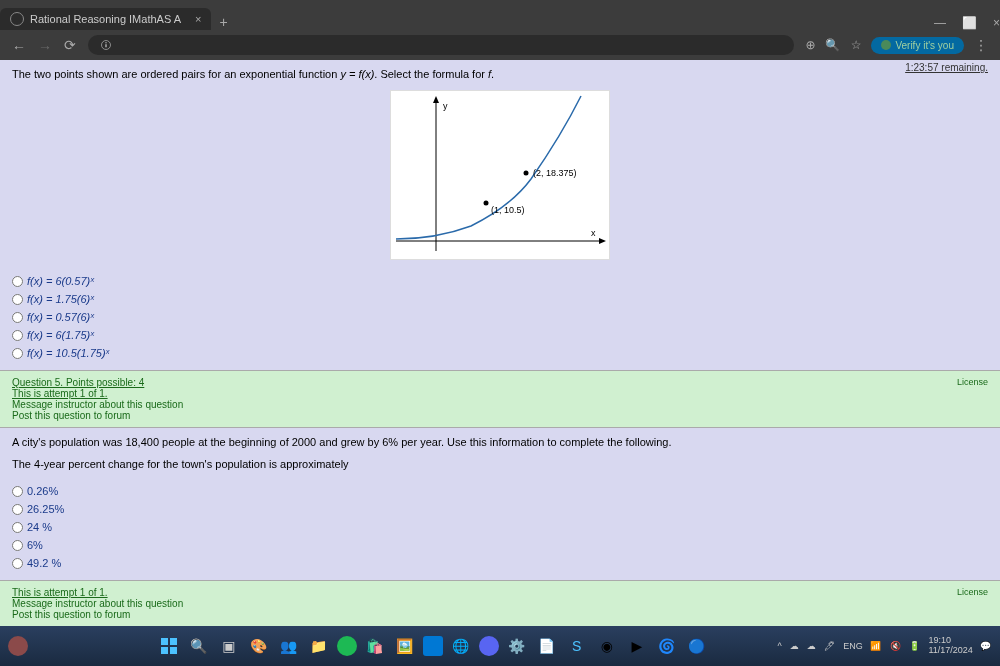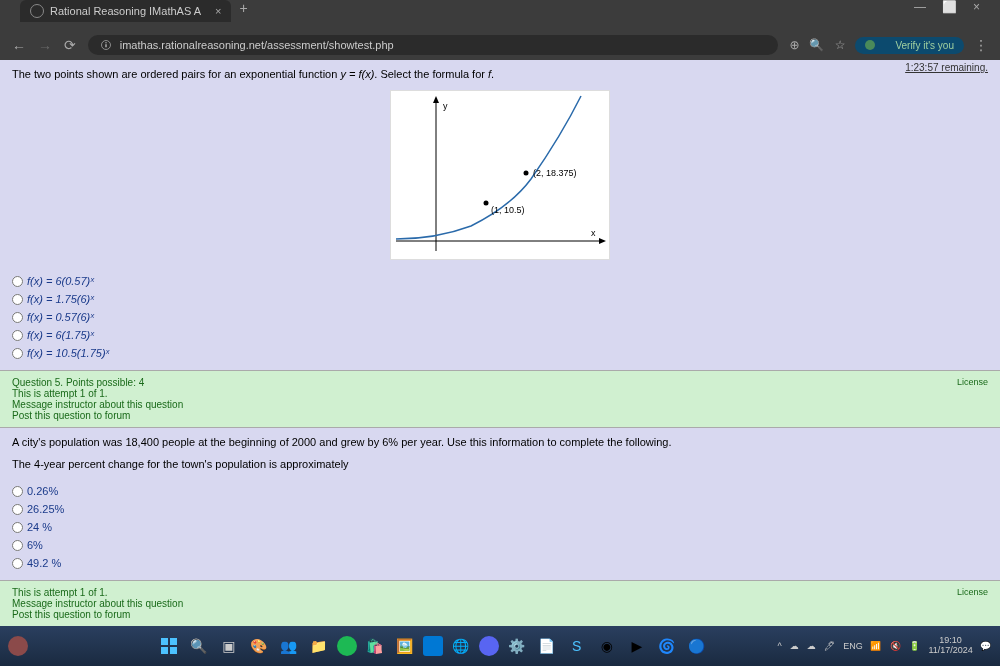--- a/index.html
+++ b/index.html
@@ -1,56 +1,56 @@
 <!DOCTYPE html>
 <html><head>
   <meta charset="utf-8">
   <style>
     * { margin: 0; padding: 0; box-sizing: border-box; }
     body { font-family: Arial, sans-serif; background: #3c3c3c; width: 1000px; height: 666px; overflow: hidden; }
     
-    .titlebar { background: #3c3c3c; height: 30px; display: flex; align-items: flex-start; padding: 0 20px; }
+    .titlebar { background: #3c3c3c; height: 30px; display: flex; align-items: flex-end; padding: 0 0; }
     .tab { background: #2b2b2b; border-radius: 6px 6px 0 0; padding: 4px 10px; display: flex; align-items: center; gap: 6px; font-size: 11px; color: #ccc; }
     .tab-icon { width: 14px; height: 14px; border-radius: 50%; border: 1px solid #888; display: inline-block; }
     .tab-close { margin-left: 8px; color: #aaa; cursor: pointer; }
     .new-tab { color: #aaa; margin-left: 8px; font-size: 14px; }
     .window-controls { margin-left: auto; display: flex; gap: 16px; color: #aaa; font-size: 12px; }
     
     .toolbar { background: #3c3c3c; height: 30px; display: flex; align-items: center; padding: 0 12px; gap: 12px; }
     .nav-btn { color: #aaa; font-size: 14px; cursor: pointer; }
     .url-bar { flex: 1; background: #2b2b2b; border-radius: 14px; padding: 4px 12px; display: flex; align-items: center; gap: 8px; color: #ccc; font-size: 11px; }
     .url-icon { width: 12px; height: 12px; }
     .toolbar-right { display: flex; align-items: center; gap: 10px; color: #aaa; font-size: 12px; }
-    .verify-btn { background: #0c4a6e; padding: 3px 10px; border-radius: 12px; font-size: 10px; color: #a0d0a0; display: flex; align-items: center; gap: 20px; }
+    .verify-btn { background: #0369a1; padding: 3px 10px; border-radius: 12px; font-size: 10px; color: #a0d0a0; display: flex; align-items: center; gap: 4px; }
     .menu-dots { font-size: 14px; }
     
     .content { background: #d8d8f0; height: calc(100% - 100px); overflow-y: auto; position: relative; }
     .timer { position: absolute; top: 2px; right: 12px; font-size: 10px; color: #333; text-decoration: underline; }
     
     .question-body { background: #d8d8f0; padding: 8px 12px; font-size: 11px; color: #000; }
     .question-text { margin-bottom: 8px; }
     
     .graph-container { text-align: center; margin: 10px 0; }
     .graph { background: #fff; width: 220px; height: 170px; margin: 0 auto; position: relative; border: 1px solid #ddd; }
     
     .options { margin-top: 12px; }
     .option { display: flex; align-items: center; gap: 4px; padding: 3px 0; font-size: 11px; color: #1a3a8a; }
     .option input { width: 11px; height: 11px; }
     
     .question-meta { background: #d0f0d0; padding: 6px 12px; font-size: 10px; border-top: 1px solid #aaa; border-bottom: 1px solid #aaa; }
-    .meta-line { color: #1a6a1a; }
+    .meta-line { color: #1a6a1a; text-decoration: underline; }
     .meta-link { color: #1a6a1a; cursor: pointer; }
     .license { float: right; color: #1a6a1a; font-size: 9px; cursor: pointer; }
     
     .taskbar { position: absolute; bottom: 0; left: 0; right: 0; height: 40px; background: linear-gradient(180deg, #2a3f5f 0%, #1a2a40 100%); display: flex; align-items: center; padding: 0 8px; }
     .task-start { width: 20px; height: 20px; background: #8B4A4A; border-radius: 50%; margin-right: 60px; }
     .task-icons { display: flex; gap: 6px; align-items: center; flex: 1; justify-content: center; }
     .task-icon { width: 24px; height: 24px; border-radius: 3px; display: flex; align-items: center; justify-content: center; font-size: 14px; }
     .tray { display: flex; align-items: center; gap: 8px; color: #ccc; font-size: 9px; }
-    .tray-time { text-align: center; line-height: 1.1; }
+    .tray-time { text-align: left; line-height: 1.1; }
     .math-formula { font-style: italic; }
   </style>
 </head>
 <body>
 
 <div class="titlebar">
   <div class="tab">
     <span class="tab-icon"></span>
     <span>Rational Reasoning IMathAS A</span>
     <span class="tab-close">×</span>
@@ -66,21 +66,20 @@
 <div class="toolbar">
   <span class="nav-btn">←</span>
   <span class="nav-btn" style="opacity:0.4">→</span>
   <span class="nav-btn">⟳</span>
   <div class="url-bar">
     <svg class="url-icon" viewBox="0 0 16 16" fill="#aaa">
         <circle cx="8" cy="8" r="6" fill="none" stroke="#aaa"></circle>
         <rect x="7" y="7" width="2" height="4"></rect>
         <circle cx="8" cy="5" r="1"></circle>
       </svg>
-    <span>imathas.rationalreasoning.net/assessment/showtest.php</span>
   </div>
   <div class="toolbar-right">
     <span>⊕</span>
     <span>🔍</span>
     <span>☆</span>
     <div class="verify-btn">
       <span style="width:10px;height:10px;border-radius:50%;background:#4a8a5a;display:inline-block"></span>
       <span>Verify it's you</span>
     </div>
     <span class="menu-dots">⋮</span>

